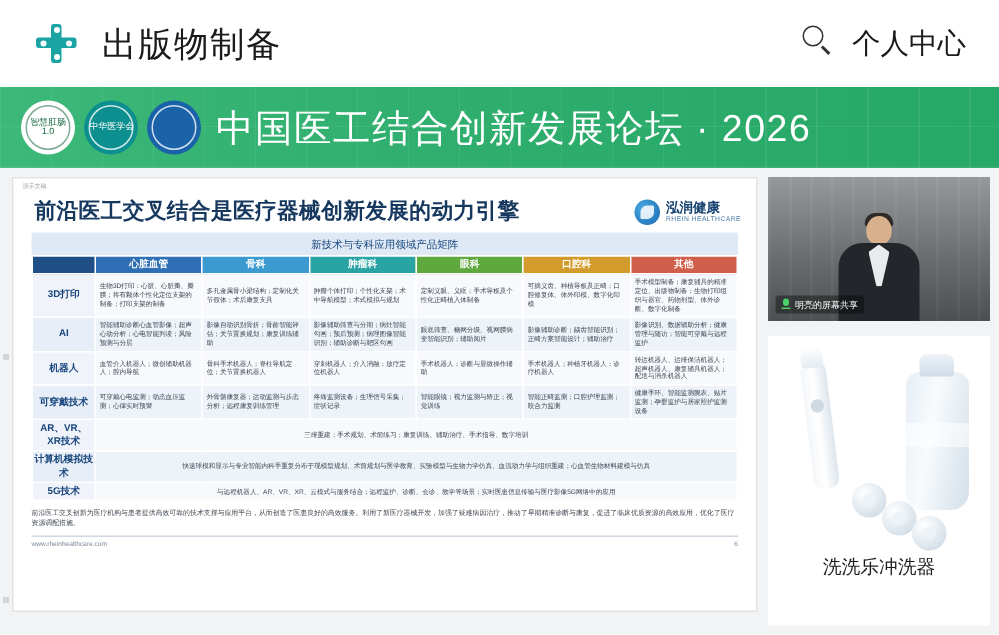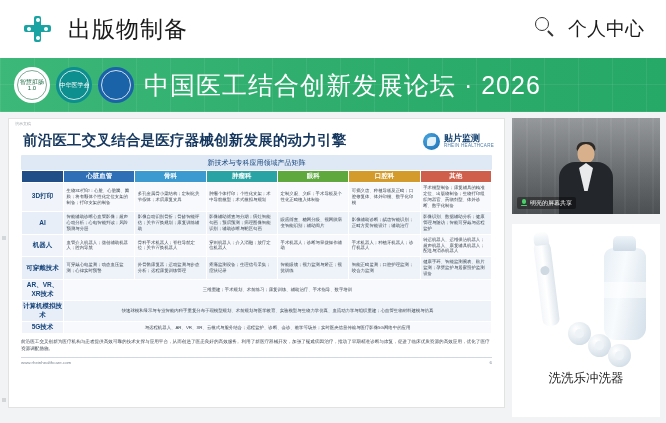--- a/index.html
+++ b/index.html
@@ -522,21 +522,21 @@
   <div class="edge-tick t2"></div>
 
   <div class="slide">
     <div class="slide-topbar">演示文稿</div>
 
     <div class="slide-head">
       <div class="slide-title">前沿医工交叉结合是医疗器械创新发展的动力引擎</div>
       <div class="slide-brand">
         <div class="leafmark"></div>
         <div class="slide-brand-txt">
-          <div class="cn">贴片监测</div>
+          <div class="cn">泓润健康</div>
           <div class="en">RHEIN HEALTHCARE</div>
         </div>
       </div>
     </div>
 
     <div class="table-caption">新技术与专科应用领域产品矩阵</div>
 
     <table class="matrix">
       <thead>
         <tr id="matrix-head">

